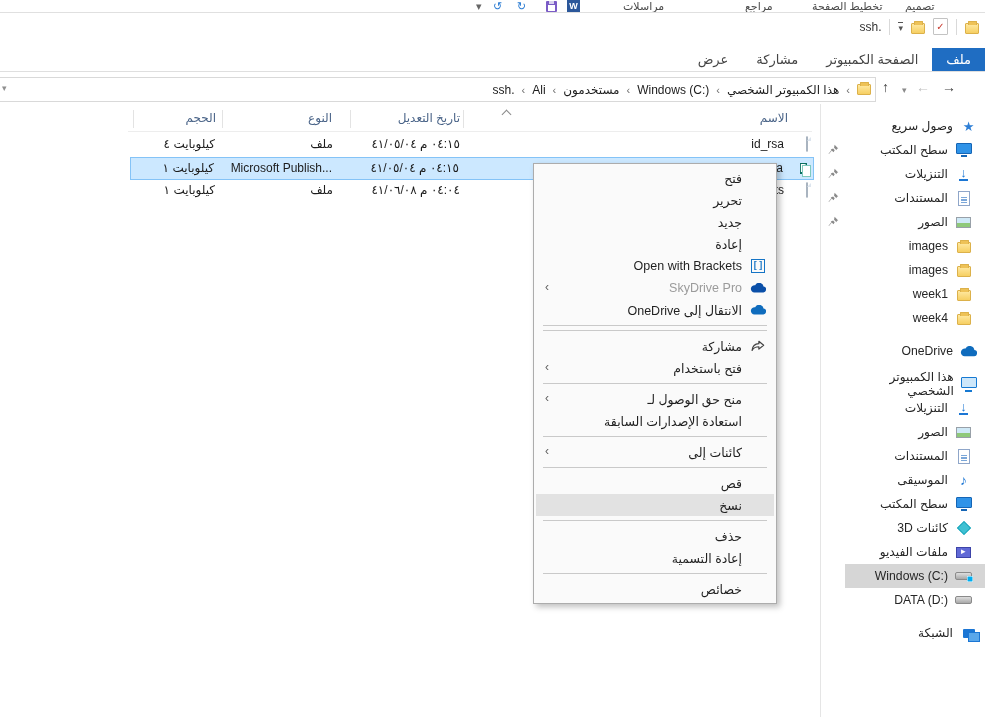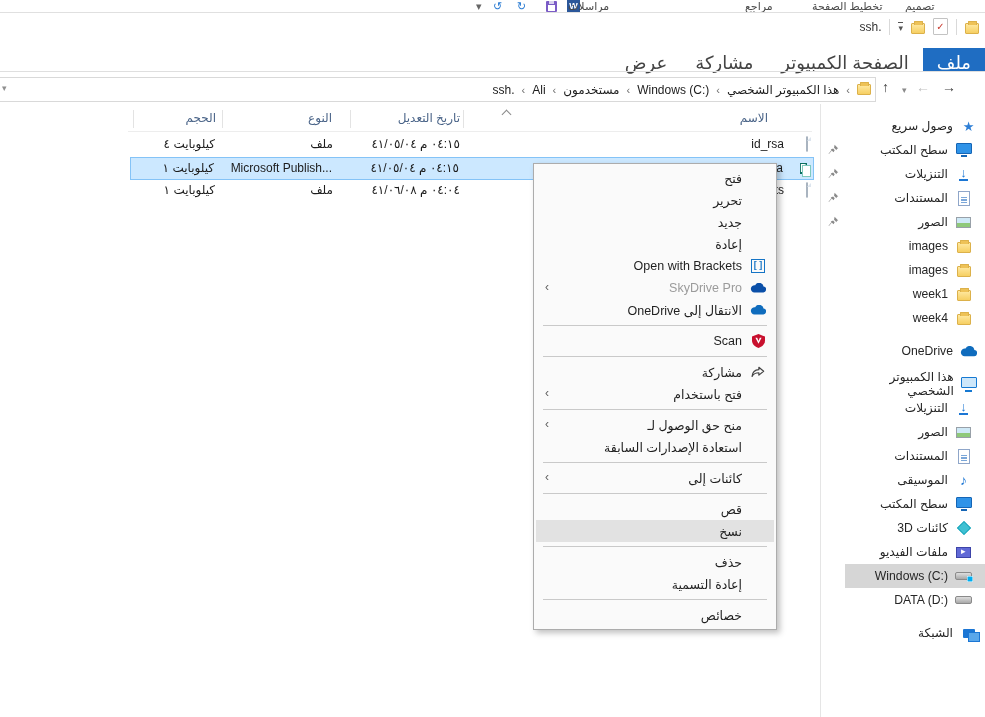--- a/index.html
+++ b/index.html
@@ -30,21 +30,21 @@
 
   
   .ic-folder { position:relative; width:16px; height:13px; background:linear-gradient(180deg,#ffe9a2,#f6cf62);
                border:1px solid #dcb14a; border-radius:1px; margin-top:3px; }
   .ic-folder::before { content:""; position:absolute; top:-3px; right:1px; width:7px; height:3px;
                        background:#eec257; border:1px solid #dcb14a; border-bottom:none; border-radius:1px 1px 0 0; }
   .ic-folder.small { width:14px; height:11px; }
 
   
   .tabs { position:absolute; top:48px; right:0; height:23px; display:flex; direction:ltr; align-items:stretch; }
-  .tab { font-size:18px; color:#444; padding:4px 14px 0 14px; text-align:right; cursor:default; }
+  .tab { font-size:13px; color:#444; padding:4px 14px 0 14px; text-align:right; cursor:default; }
   .tab.active { background:#1f6dc2; color:#fff; }
   .tabs-underline { position:absolute; top:71px; left:0; width:985px; border-top:1px solid #dfdfdf; }
 
   
   .addr-row { position:absolute; top:77px; left:0; width:985px; height:25px; }
   .addr-box { position:absolute; left:-4px; top:0; width:880px; height:25px; background:#fff;
               border:1px solid #d9d9d9; }
   .crumbs { position:absolute; right:4px; top:0; height:23px; display:flex; direction:ltr; align-items:center; gap:7px;
             font-size:12px; color:#1c1c1c; }
   .crumb { cursor:default; }
@@ -53,21 +53,21 @@
   .nav-btn { position:absolute; top:2px; font-size:14px; color:#3d3d3d; cursor:default; }
   .nav-btn.dis { color:#c0c0c0; }
   .nav-small { font-size:9px; color:#8a8a8a; top:8px; }
 
   
   .v-sep { position:absolute; left:820px; top:104px; width:1px; height:613px; background:#e5e5e5; }
 
   
   .colheads { position:absolute; top:106px; left:0; width:820px; height:26px; font-size:12px; color:#4a6488; }
   .chead { position:absolute; top:5px; text-align:right; cursor:default; }
-  .h-name { left:450px; width:318px; }
+  .h-name { left:470px; width:318px; }
   .h-date { left:352px; width:108px; }
   .h-type { left:228px; width:104px; }
   .h-size { left:128px; width:88px; }
   .h-pipe { position:absolute; top:4px; width:1px; height:18px; background:#e3e3e3; }
   .sort-caret { position:absolute; left:502px; top:2px; width:8px; height:8px; }
   .sort-caret::after { content:""; position:absolute; left:1px; top:3px; width:6px; height:6px;
                        border-top:1.5px solid #8a8a8a; border-right:1.5px solid #8a8a8a; transform:rotate(-45deg); }
   .head-underline { position:absolute; top:131px; left:128px; width:684px; border-top:1px solid #ededed; }
 
   
@@ -139,21 +139,21 @@
 <body>
 
 <div id="screen">
 
   <div class="word-strip">
     <span class="ws-ic" style="left:476px;color:#666;">▾</span>
     <span class="ws-ic" style="left:493px;color:#2b7cd3;">↺</span>
     <span class="ws-ic" style="left:517px;color:#2b7cd3;">↻</span>
     <span class="ic-save" style="left:546px;"></span>
     <span class="ic-word" style="left:567px;"></span>
-    <span class="ws-txt" style="left:568px;">مراسلات</span>
+    <span class="ws-txt" style="left:623px;">مراسلات</span>
     <span class="ws-txt" style="left:745px;">مراجع</span>
     <span class="ws-txt" style="left:812px;">تخطيط الصفحة</span>
     <span class="ws-txt" style="left:905px;">تصميم</span>
   </div>
 
   <div class="titlebar">
     <div class="tb-cluster">
       <span class="tb-title">ssh.</span>
       <span class="tb-sep"></span>
       <span class="qat-drop">▾</span>
@@ -283,29 +283,20 @@
     </div>
     <div class="mi">
       <span class="mi-ic">
         <svg width="16" height="10" viewBox="0 0 20 12">
             <path d="M5.5 11.5a4.5 4.5 0 1 1 1-8.9 5.5 5.5 0 0 1 10.4 1.6A3.4 3.4 0 0 1 16 11.5z" fill="#0f6cbd"></path>
           </svg>
       </span>
       <bdi class="lbl">الانتقال إلى OneDrive</bdi>
     </div>
     <div class="msep"></div>
-    <div class="mi">
-      <span class="mi-ic">
-        <svg width="13" height="14" viewBox="0 0 16 17">
-            <path d="M8 0l8 3v5c0 5-4.5 8-8 9-3.5-1-8-4-8-9V3z" fill="#c8102e"></path>
-            <path d="M4.2 4.6L8 12l3.8-7.4h-2.2L8 8.4 6.4 4.6z" fill="#fff"></path>
-          </svg>
-      </span>
-      <bdi class="lbl">Scan</bdi>
-    </div>
     <div class="msep"></div>
     <div class="mi">
       <span class="mi-ic">
         <svg width="14" height="13" viewBox="0 0 16 15">
             <path d="M9 1.5l5.5 4.5L9 10.5V7.8C5 7.8 2.6 9.5 1.2 12 1.6 7.4 4.6 4.6 9 4.3z" fill="none" stroke="#444" stroke-width="1.4" stroke-linejoin="round"></path>
           </svg>
       </span>
       <bdi class="lbl">مشاركة</bdi>
     </div>
     <div class="mi">

